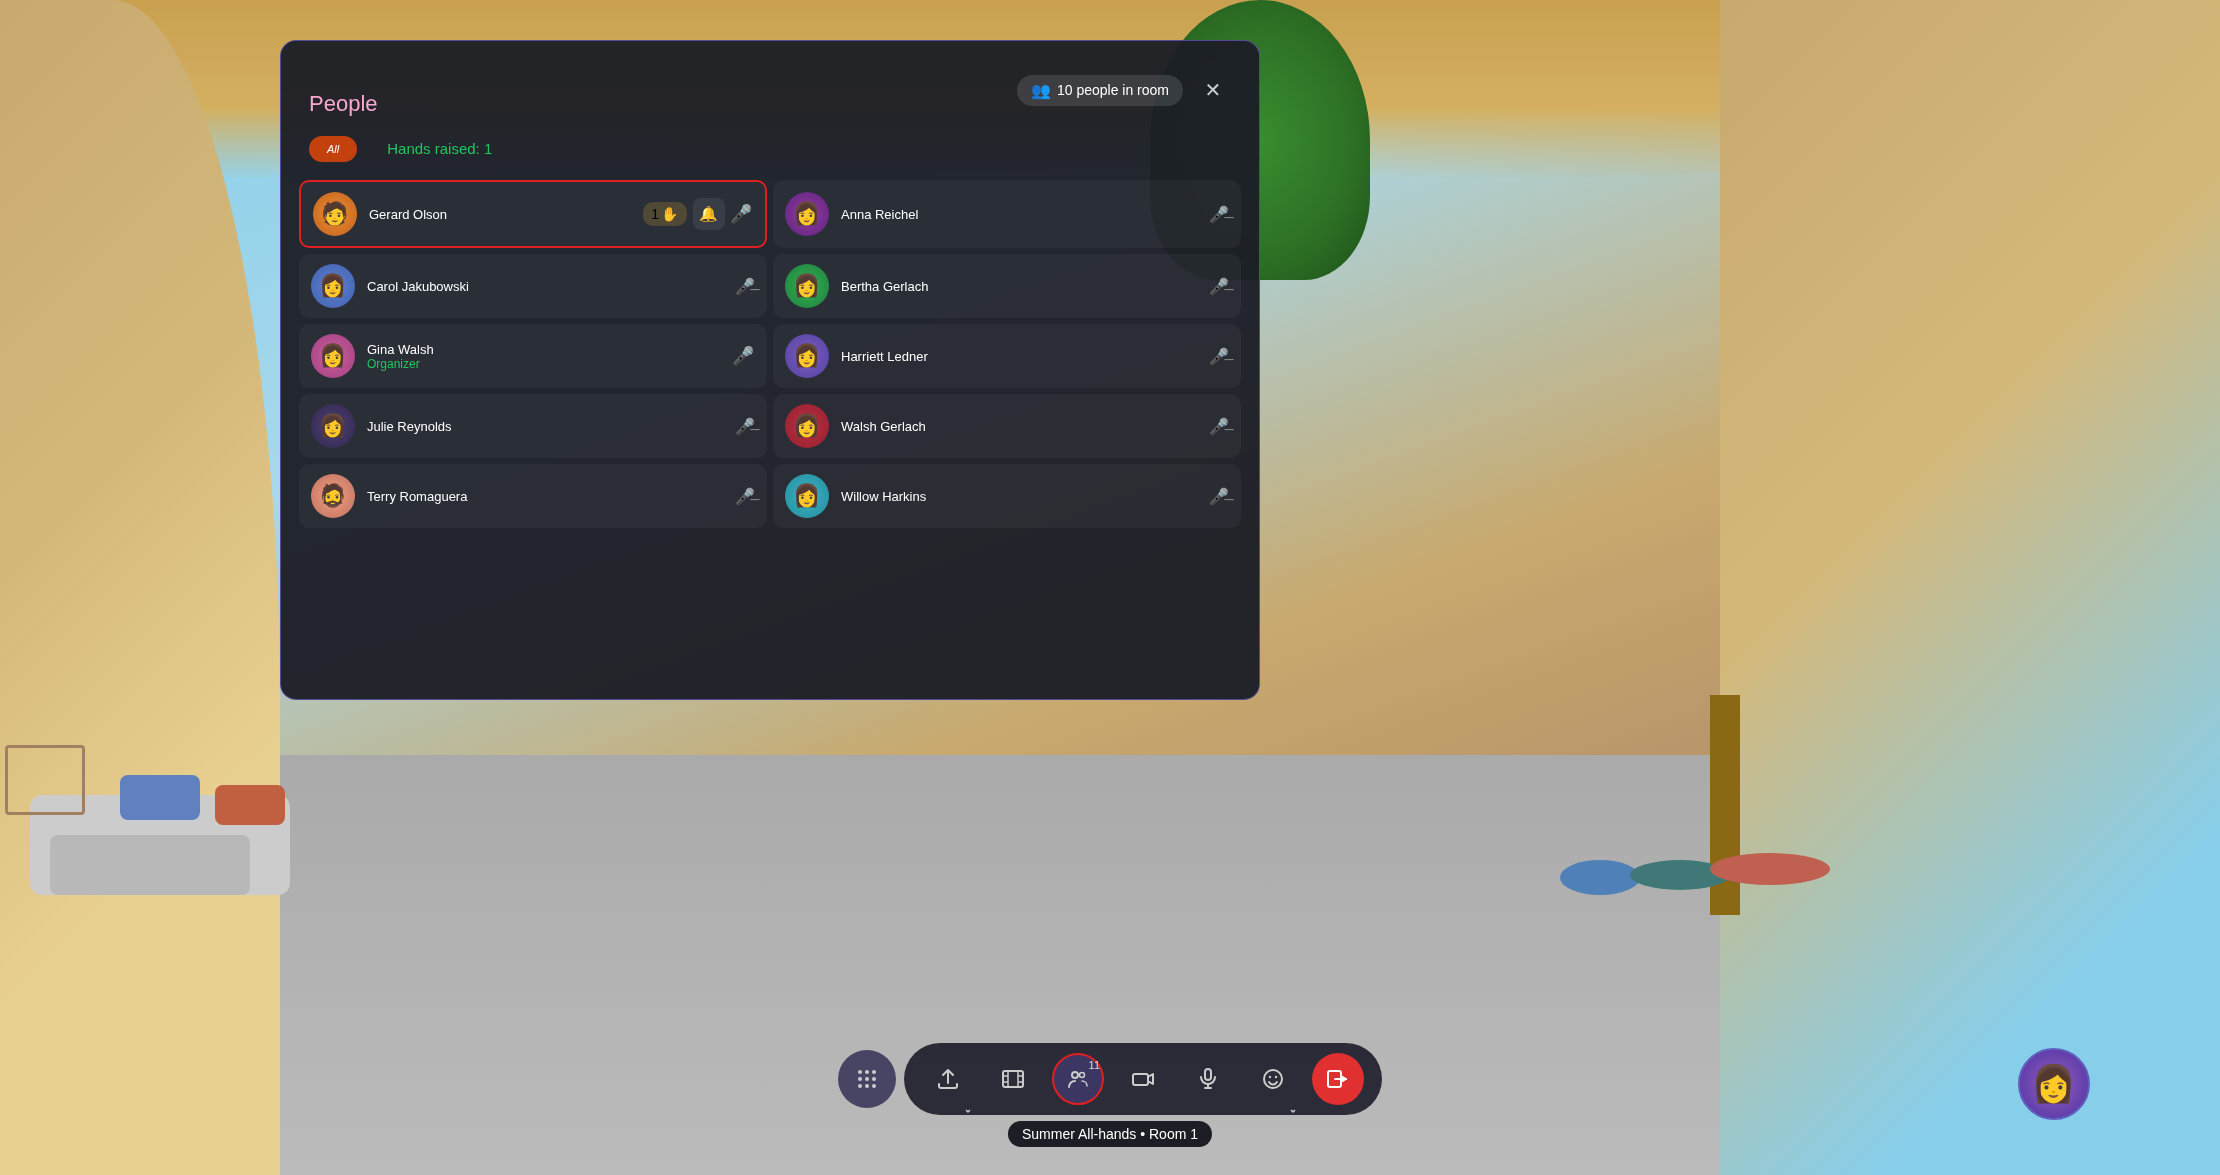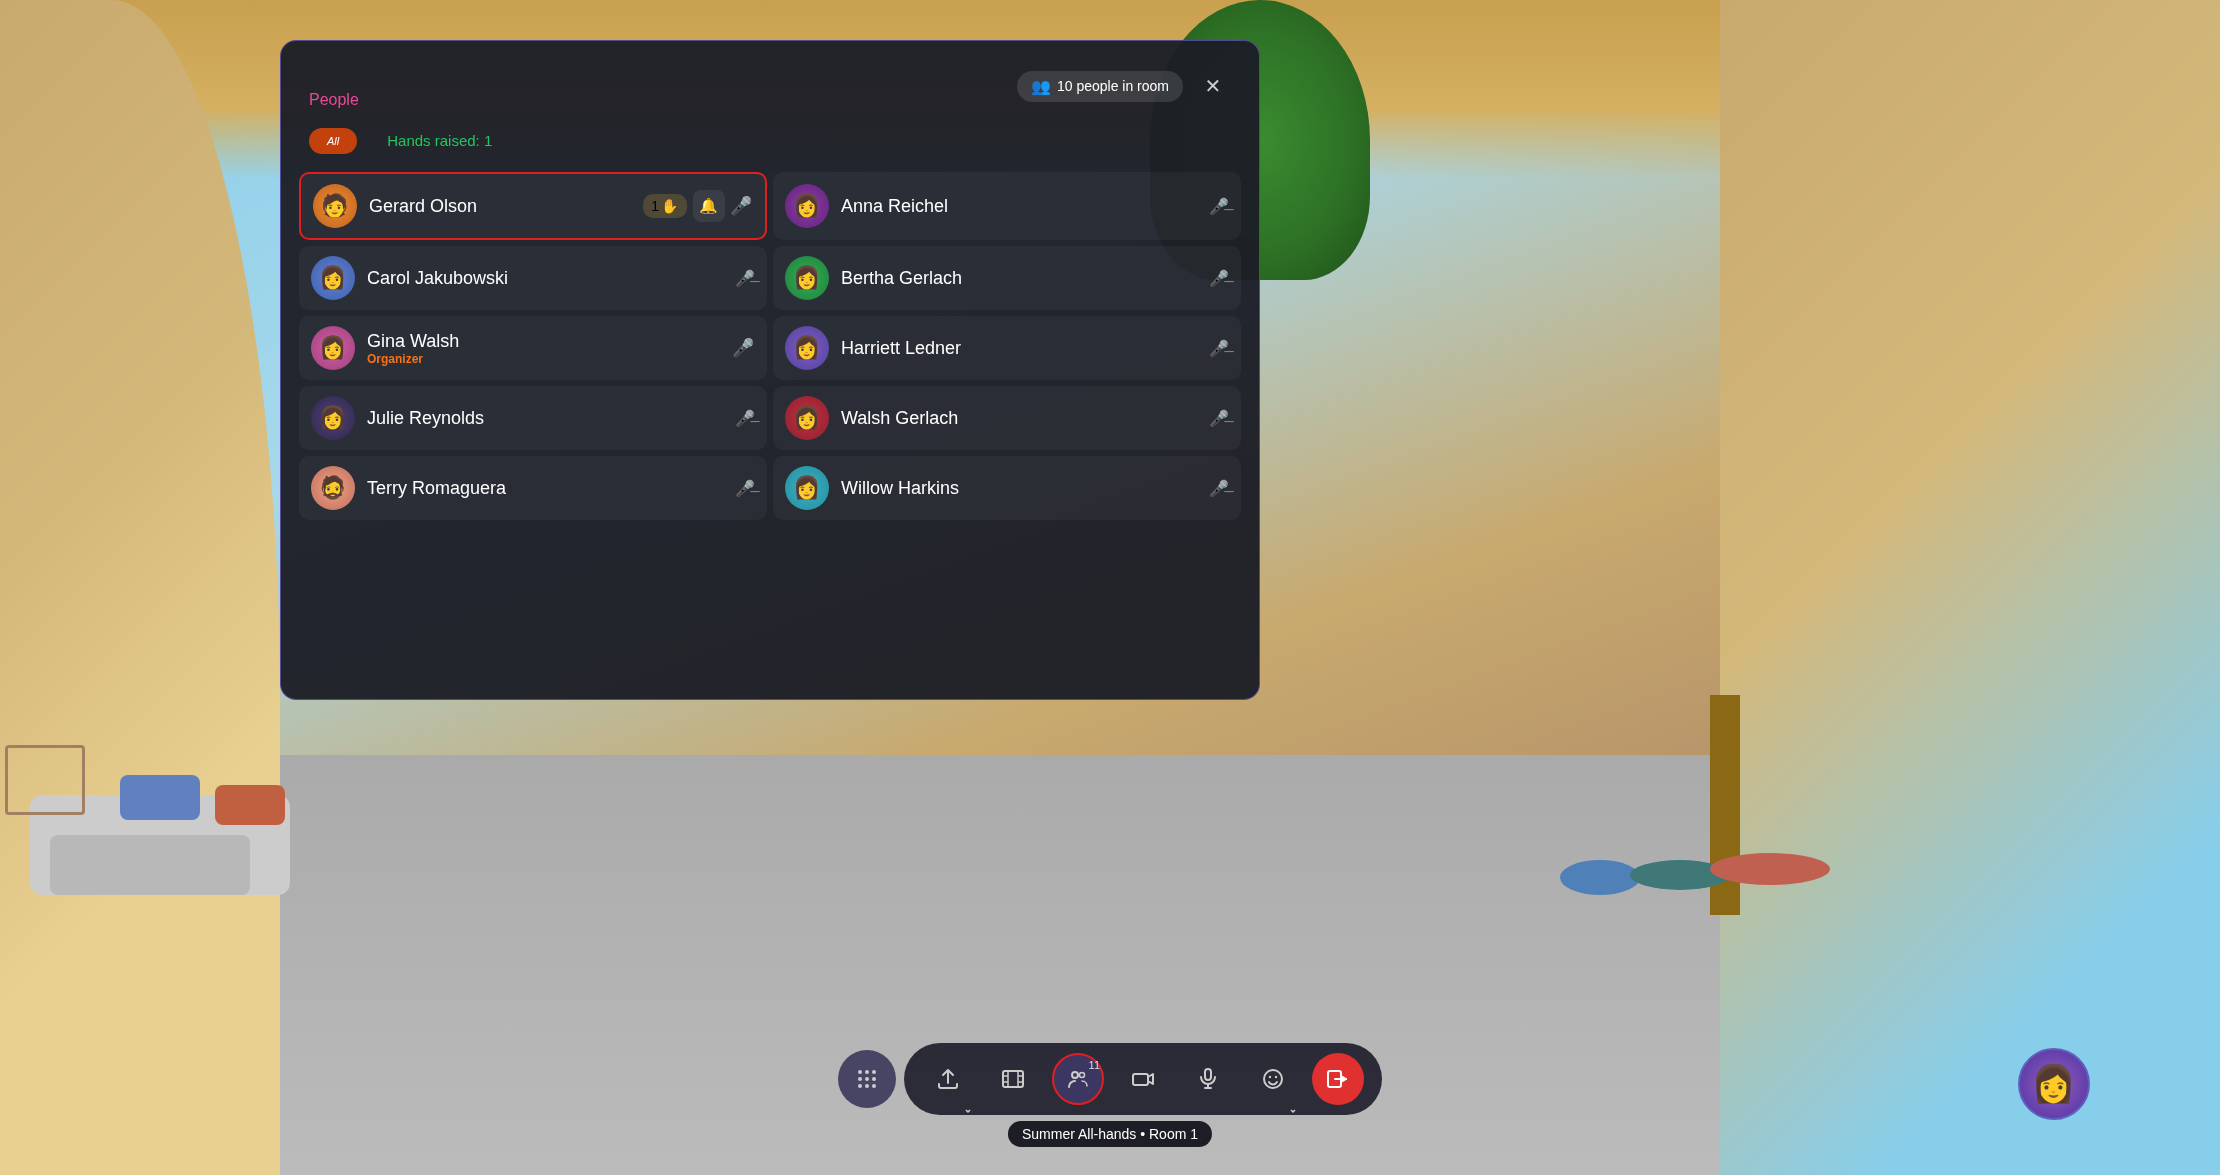--- a/index.html
+++ b/index.html
@@ -181,22 +181,22 @@
 
     
     .panel-header {
       display: flex;
       align-items: center;
       justify-content: space-between;
       padding: 22px 28px 16px 28px;
       flex-shrink: 0;
     }
     .panel-title {
-      font-size: 16px;
-      color: #ec4899;
+      font-size: 22px;
+      color: #f9a8d4;
       font-weight: 500;
       margin-top: 28px;
     }
     .panel-header-right {
       display: flex;
       align-items: center;
       gap: 12px;
     }
     .people-count-badge {
       display: flex;
@@ -282,28 +282,27 @@
       align-items: center;
       justify-content: center;
       font-size: 22px;
     }
     .person-info {
       flex: 1;
       display: flex;
       flex-direction: column;
     }
     .person-name {
-      font-size: 18px;
+      font-size: 13px;
       color: #ffffff;
       font-weight: 400;
     }
     .person-role {
       font-size: 12px;
-      color: #f97316;
-      font-weight: bold;
+      color: #22c55e;
     }
     .person-controls {
       display: flex;
       align-items: center;
       gap: 6px;
       margin-left: auto;
     }
     .mic-icon {
       font-size: 18px;
       color: #aaa;

